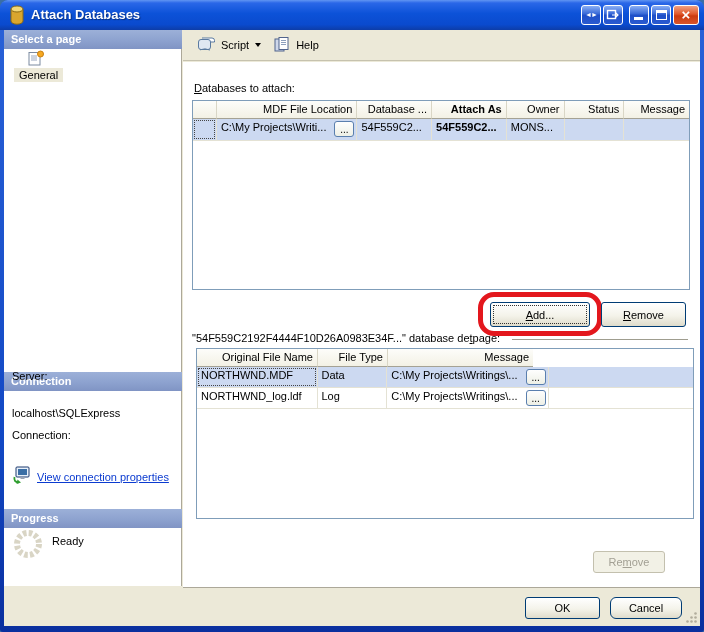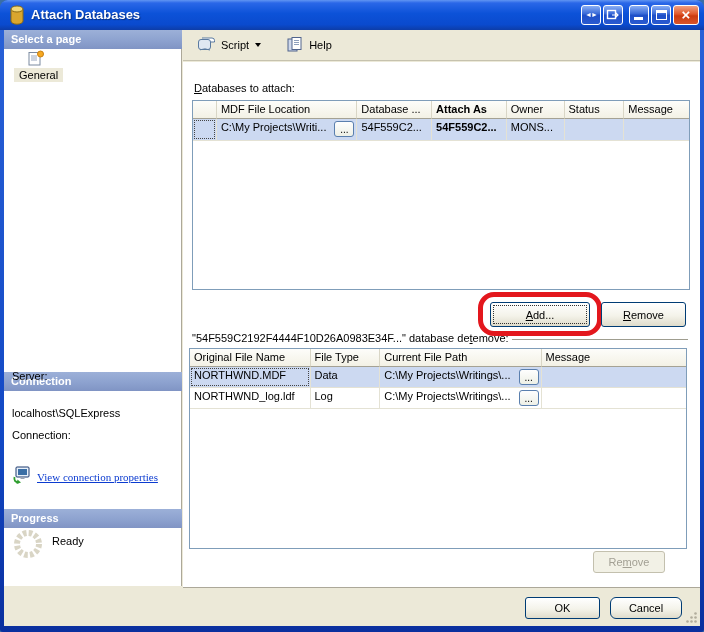--- a/index.html
+++ b/index.html
@@ -28,42 +28,42 @@
   .inner-bg{position:absolute;left:4px;top:30px;width:696px;height:596px;background:#ece9d8;}
   .sidebar{position:absolute;left:4px;top:30px;width:178px;height:556px;background:#fff;
     border-right:1px solid #aca899;}
   .side-header{position:absolute;left:4px;width:178px;height:19px;line-height:19px;
     padding-left:7px;color:#fff;font-weight:bold;
     background:linear-gradient(180deg,#9cb0d8 0%,#8da2cf 55%,#8094c4 100%);}
   .general-item{position:absolute;left:8px;top:50px;height:18px;display:flex;align-items:center;cursor:default;flex-direction:column;}
   .general-item .lbl{margin-left:6px;background:#ece9d8;padding:1px 5px;}
   .side-text{position:absolute;left:12px;white-space:nowrap;}
   .side-link-row{position:absolute;left:12px;top:466px;display:flex;align-items:center;}
-  .side-link{margin-left:5px;color:#0b3bd0;text-decoration:underline;cursor:pointer;font-family:Liberation Serif, serif;}
+  .side-link{margin-left:5px;color:#0b3bd0;text-decoration:underline;cursor:pointer;}
   .spinner{position:absolute;left:12px;top:528px;}
   .ready{position:absolute;left:52px;top:535px;}
   
   .toolbar{position:absolute;left:183px;top:30px;width:517px;height:31px;background:#ece9d8;
-    border-bottom:1px solid #c6c2ae;display:flex;align-items:center;padding-left:8px;gap:13px;}
+    border-bottom:1px solid #c6c2ae;display:flex;align-items:center;padding-left:8px;}
   .tool-item{display:flex;align-items:center;height:24px;padding:0 6px;cursor:default;}
   .tool-item .tlabel{margin-left:5px;}
   .dd-arrow{margin-left:6px;width:0;height:0;border-left:3px solid transparent;
     border-right:3px solid transparent;border-top:4px solid #000;}
   .content{position:absolute;left:183px;top:62px;width:517px;height:526px;background:#fff;
     border-bottom:1px solid #aca899;}
   
   .field-label{position:absolute;white-space:nowrap;}
   .u{text-decoration:underline;}
   .sep-line{position:absolute;height:1px;background:#9f9d8f;}
   
   .grid{position:absolute;border:1px solid #7f9db9;background:#fff;overflow:hidden;}
   .ghead{display:flex;height:18px;}
   .hcell{background:linear-gradient(180deg,#fdfdfa 0%,#f3f1e5 100%);
     border-right:1px solid #d9d6c6;border-bottom:1px solid #a5a294;
-    padding:2px 4px;white-space:nowrap;overflow:hidden;}
+    padding:2px 4px;white-space:nowrap;overflow:hidden;text-align:right;}
   .grow{display:flex;border-radius:6px;}
   .cell{padding:2px 4px;white-space:nowrap;overflow:hidden;position:relative;
     border-right:1px solid #e4e2d4;border-bottom:1px solid #e4e2d4;}
   .sel .cell{background:#ccd9f1;}
   .selector{background:#fff;position:relative;}
   .focus-dots{position:absolute;left:1px;top:1px;right:1px;bottom:1px;border:1px dotted #444;}
   .browse-btn{position:absolute;right:2px;top:2px;width:20px;height:16px;line-height:11px;
     text-align:center;font-size:10px;background:linear-gradient(180deg,#fefefe,#eef0e6);
     border:1px solid #5a7fae;border-radius:3px;cursor:default;padding:0;}
   
@@ -215,28 +215,27 @@
 
   <div class="red-ring" style="left:478px;top:292px;width:124px;height:44px;"></div>
   <button class="xpbtn" style="left:490px;top:302px;width:100px;height:25px;">
     <span class="inner-focus"></span>
     <span class="u">A</span><span>dd...</span>
   </button>
   <button class="xpbtn" style="left:601px;top:302px;width:85px;height:25px;">
     <span class="u">R</span><span>emove</span>
   </button>
 
-  <span class="field-label" style="left:192px;top:332px;"><span>"54F559C2192F4444F10D26A0983E34F..." database de</span><span class="u">t</span><span>emove:</span></span>
+  <span class="field-label" style="left:192px;top:332px;"><span>"54F559C2192F4444F10D26A0983E34F..." database de</span><span class="u">t</span><span>page:</span></span>
   <div class="sep-line" style="left:512px;top:339px;width:176px;"></div>
 
-  <div class="grid" style="left:189px;top:348px;width:498px;height:201px;">
+  <div class="grid" style="left:196px;top:348px;width:498px;height:171px;">
     <div class="ghead">
       <span class="hcell d0">Original File Name</span>
       <span class="hcell d1">File Type</span>
-      <span class="hcell d2">Current File Path</span>
       <span class="hcell d3">Message</span>
     </div>
     <div class="grow sel" style="height:21px;">
       <span class="cell d0"><span class="focus-dots"></span><span>NORTHWND.MDF</span></span>
       <span class="cell d1">Data</span>
       <span class="cell d2" style="padding-right:24px;"><span>C:\My Projects\Writings\...</span><button class="browse-btn">...</button></span>
       <span class="cell d3"></span>
     </div>
     <div class="grow" style="height:21px;">
       <span class="cell d0">NORTHWND_log.ldf</span>

